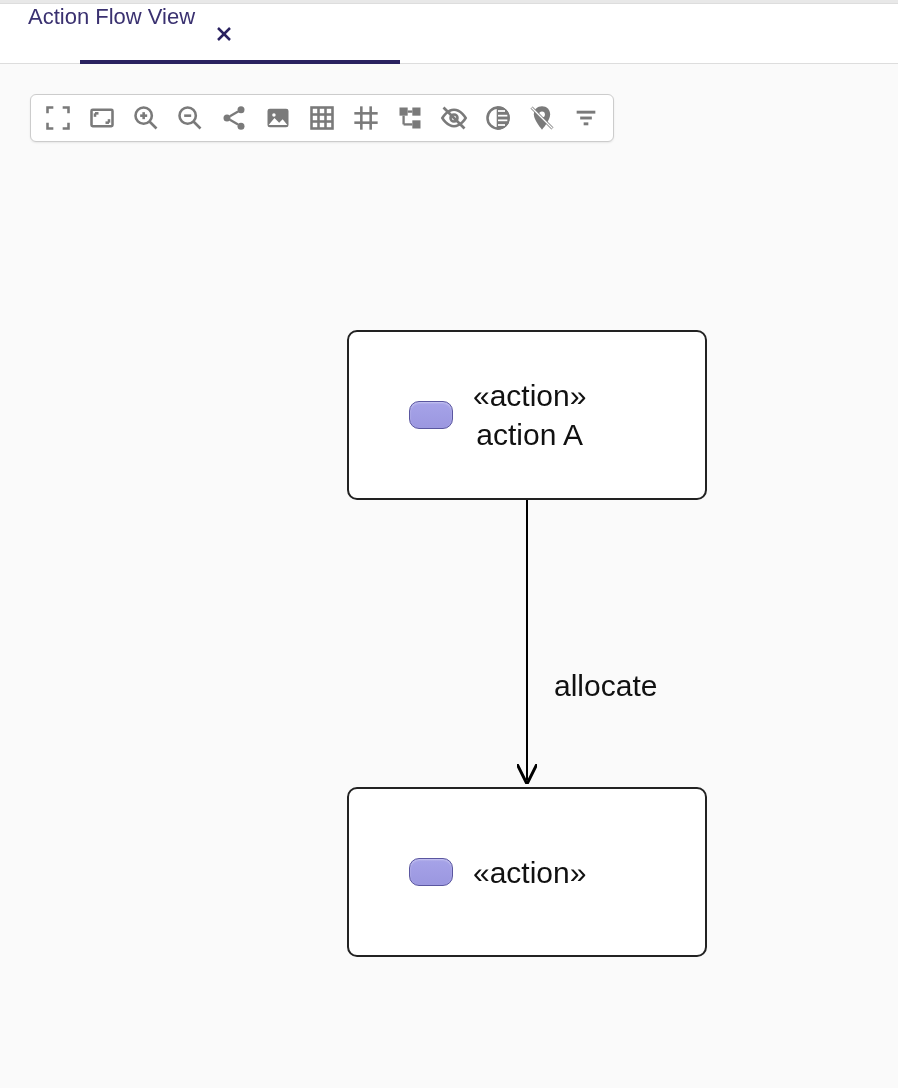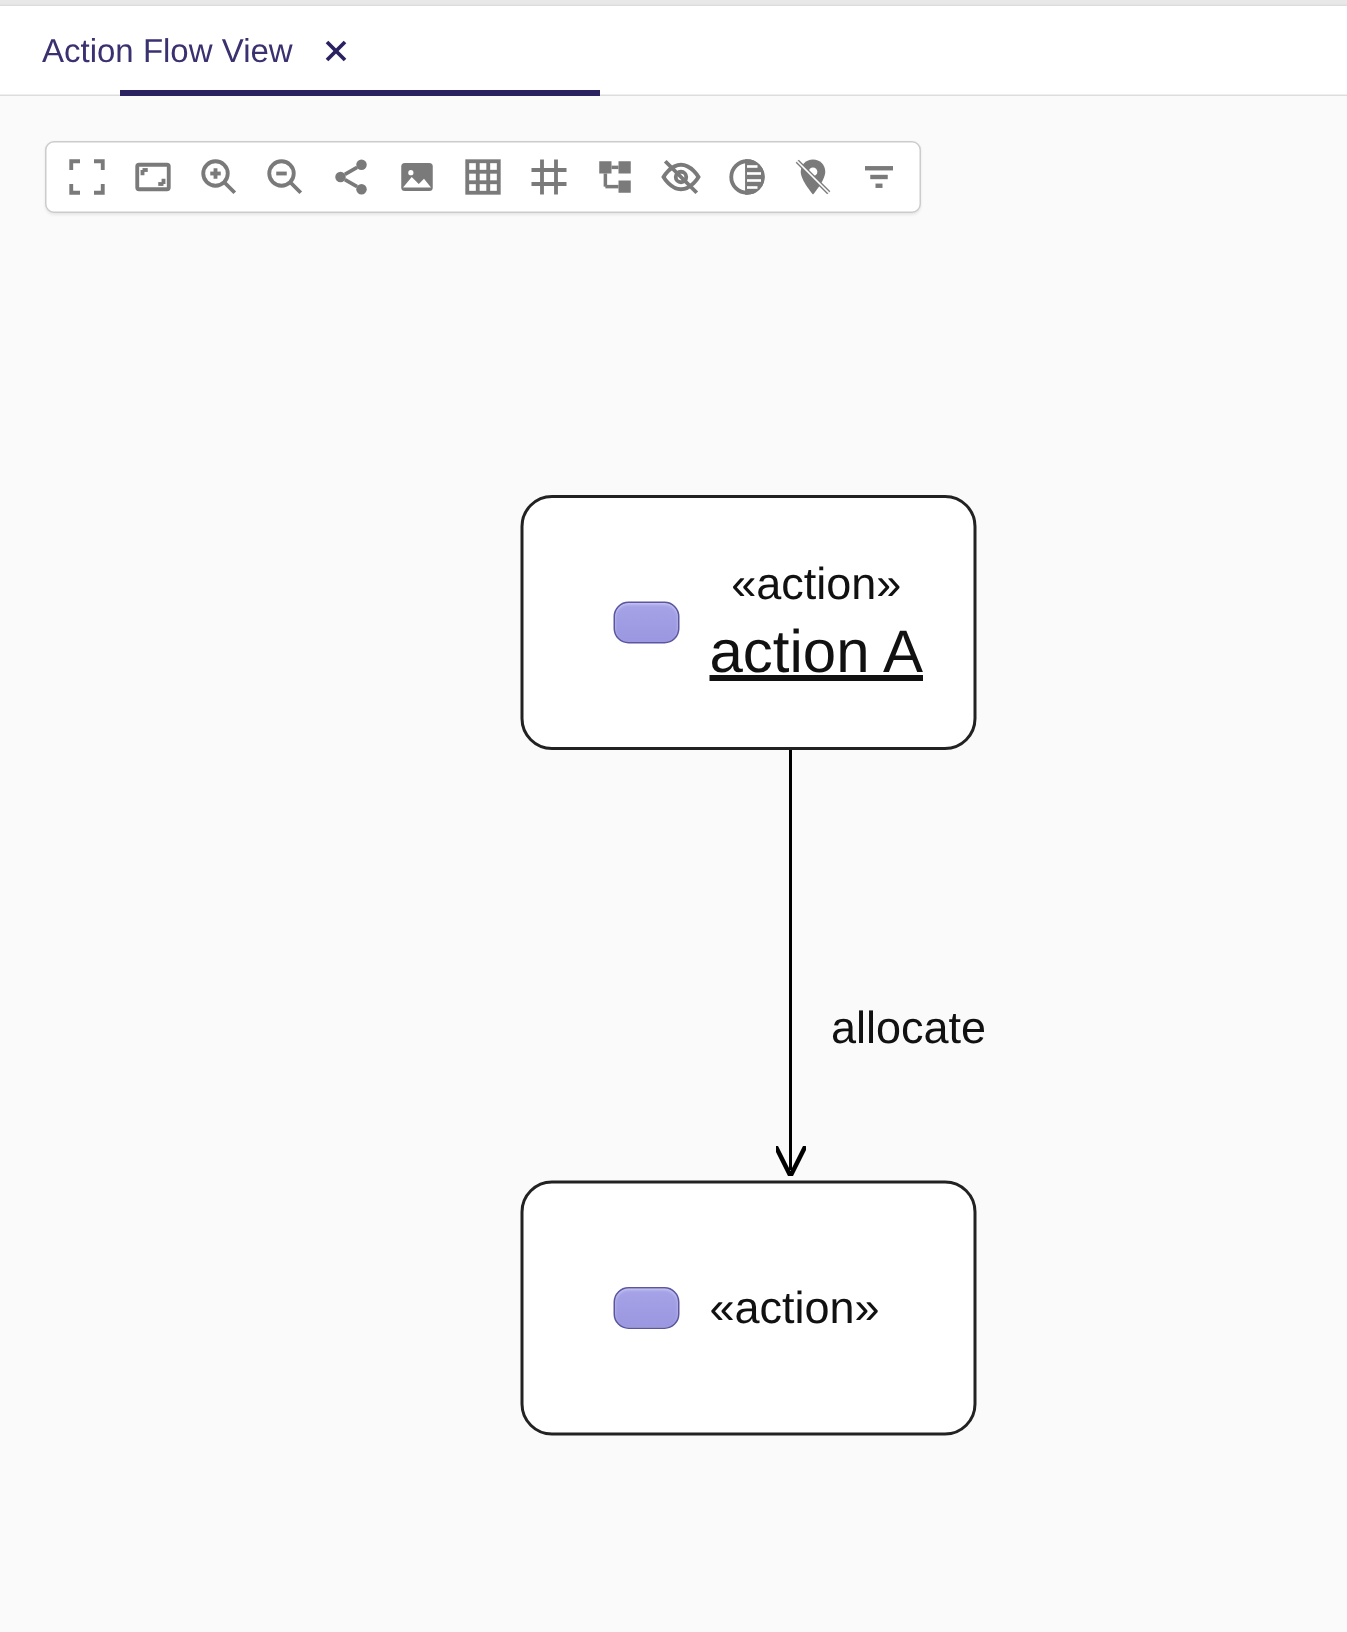--- a/index.html
+++ b/index.html
@@ -21,21 +21,20 @@
     }
     .tab-bar {
       display: flex;
       align-items: center;
       height: 60px;
       border-bottom: 1px solid #ddd;
       background: #fff;
     }
     .tab {
       display: flex;
-      align-items: center;
       padding: 0 20px 0 28px;
       height: 100%;
       position: relative;
       cursor: pointer;
     }
     .tab-label {
       font-size: 22px;
       color: #3a3170;
       font-weight: 400;
     }
@@ -80,24 +79,24 @@
       width: 28px;
       height: 28px;
     }
     .canvas {
       position: relative;
       width: 100%;
       height: calc(100% - 150px);
     }
     .node {
       position: absolute;
-      width: 304px;
+      width: 360px;
       height: 170px;
       border: 2px solid #222;
-      border-radius: 21px;
+      border-radius: 10px;
       background: #fff;
       display: flex;
       align-items: center;
       padding-left: 60px;
       gap: 20px;
       cursor: pointer;
     }
     .node-icon {
       width: 44px;
       height: 28px;
@@ -111,23 +110,22 @@
       display: flex;
       flex-direction: column;
       align-items: center;
       line-height: 1.3;
     }
     .node-stereotype {
       font-size: 30px;
       color: #111;
     }
     .node-name {
-      font-size: 40px;
+      font-size: 30px;
       color: #111;
-      text-decoration: underline;
     }
     .edge-label {
       position: absolute;
       font-size: 30px;
       color: #111;
       margin-left: 12px;
     }
     svg.connections {
       position: absolute;
       top: 0;

